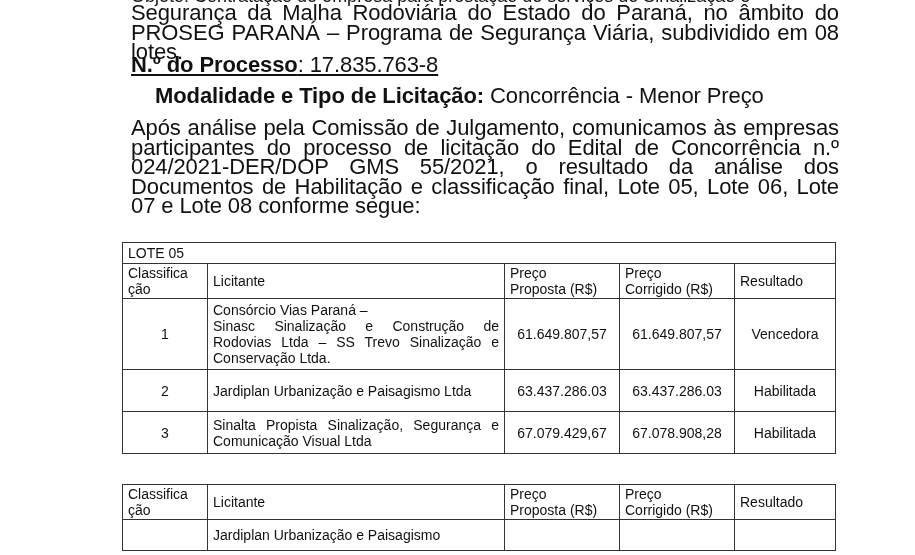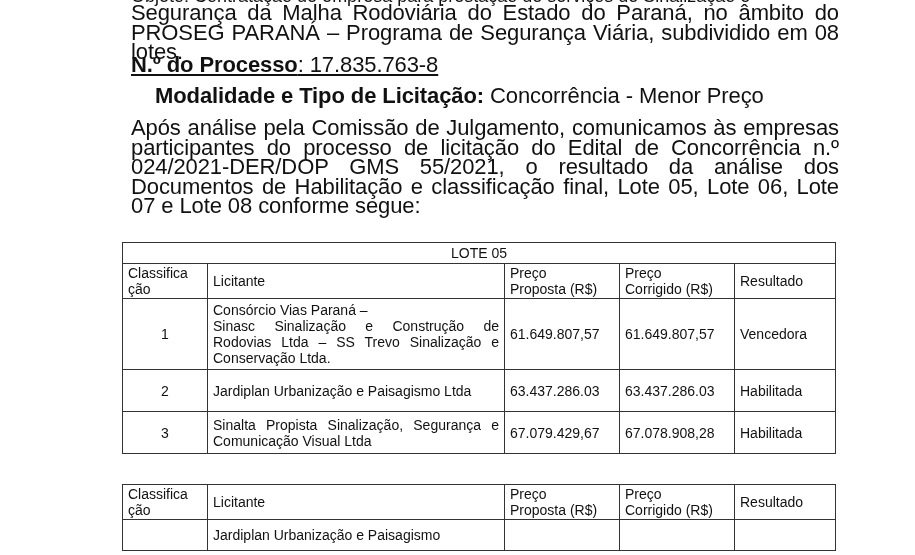--- a/index.html
+++ b/index.html
@@ -23,27 +23,27 @@
     b { font-weight: bold; }
     table.lote {
       position: absolute; left: 122px; width: 714px;
       border-collapse: collapse; font-size: 14px; line-height: 16px;
     }
     table.lote td, table.lote th {
       border: 1px solid #333; padding: 0 5px; vertical-align: middle; font-weight: normal;
     }
     .t5 { top: 242px; }
     .t6 { top: 484px; }
-    .lote-title td { text-align: center; height: 20px; padding-left: 6px; font-size: 14px; }
+    .lote-title td { text-align: left; height: 20px; padding-left: 6px; font-size: 14px; }
     .hdr th { text-align: left; height: 34px; }
     .hdr th.res { font-weight: normal; }
     td.c1 { width: 74px; text-align: center; }
     td.c2 { width: 286px; text-align: justify; text-align-last: left; }
-    td.c3, td.c4 { width: 104px; text-align: left; }
-    td.c5 { text-align: left; }
+    td.c3, td.c4 { width: 104px; text-align: center; }
+    td.c5 { text-align: center; }
     .bold { font-weight: bold; }
     .row1 td { height: 70px; }
     .row2 td { height: 41px; }
     .row3 td { height: 41px; }
     .row-partial td { height: 30px; vertical-align: top; }
   </style>
 </head>
 <body>
 
 <div class="cut-line">Objeto: Contratação de empresa para prestação de serviços de Sinalização e</div>

